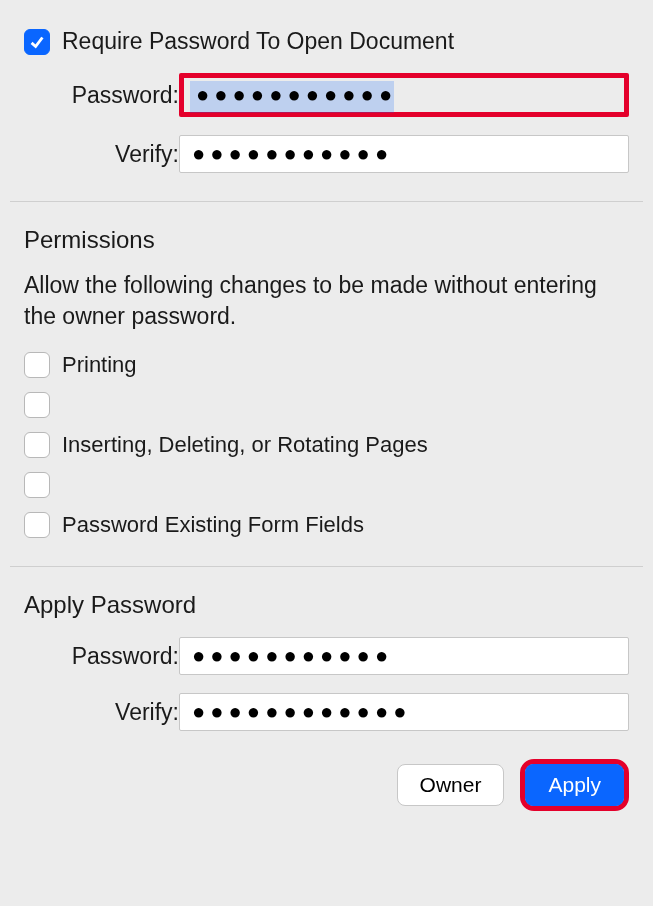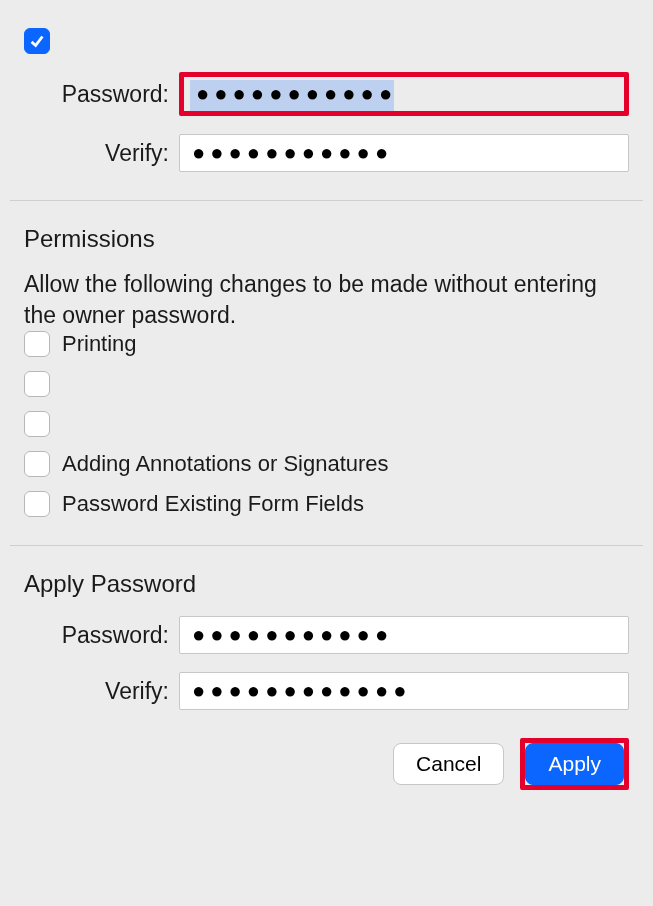--- a/index.html
+++ b/index.html
@@ -45,21 +45,20 @@
       font-size: 23px;
     }
     .field-row {
       display: flex;
       align-items: center;
       margin-top: 18px;
     }
     .field-label {
       width: 155px;
       text-align: right;
-      padding-right: 10px;
       font-size: 23px;
     }
     .text-input {
       width: 100%;
       height: 38px;
       background: #fff;
       border: 1px solid #c7c7c7;
       border-radius: 2px;
       padding: 0 12px;
       font-size: 22px;
@@ -83,20 +82,21 @@
       margin: 28px -14px 24px -14px;
     }
     h2.section-title {
       font-size: 24px;
       font-weight: 400;
       margin-bottom: 16px;
     }
     .section-desc {
       font-size: 23px;
       line-height: 1.35;
+      margin-bottom: 20px;
     }
     .perm-row {
       display: flex;
       align-items: center;
       margin-bottom: 14px;
     }
     .button-bar {
       display: flex;
       justify-content: flex-end;
       gap: 16px;
@@ -115,39 +115,40 @@
       justify-content: center;
     }
     .btn.primary {
       background: #0a66ff;
       border-color: #0a66ff;
       color: #fff;
       font-weight: 500;
     }
     .apply-wrap {
       border: 5px solid #e4002b;
-      border-radius: 2px;
+      border-radius: 14px;
       display: inline-flex;
     }
     .input-highlight-wrap {
       border: 5px solid #e4002b;
       border-radius: 2px;
       flex: 1;
       position: relative;
     }
   </style>
 </head>
 <body>
 
 <div class="row">
   <div class="checkbox checked">
     <svg class="checkmark" viewBox="0 0 20 20">
       <polyline points="4,11 8.5,15 16,5"></polyline>
     </svg>
   </div>
+  <span class="checkbox-label">Require Password To Open Document</span>
 </div>
 
 <div class="field-row">
   <div class="field-label">Password:</div>
   <div class="input-highlight-wrap">
     <div class="hilite"></div>
     <input class="text-input" style="position: relative; background: transparent; border: none; height: 34px;" type="text" value="●●●●●●●●●●●">
   </div>
 </div>
 
@@ -163,24 +164,24 @@
 
 <div class="perm-row">
   <div class="checkbox"></div>
   <span>Printing</span>
 </div>
 <div class="perm-row">
   <div class="checkbox"></div>
 </div>
 <div class="perm-row">
   <div class="checkbox"></div>
-</div>
-<div class="perm-row">
-  <div class="checkbox"></div>
-  <span>Adding Annotations or Signatures</span>
+  <span>Inserting, Deleting, or Rotating Pages</span>
+</div>
+<div class="perm-row">
+  <div class="checkbox"></div>
 </div>
 <div class="perm-row">
   <div class="checkbox"></div>
   <span>Password Existing Form Fields</span>
 </div>
 
 <hr class="divider">
 
 <h2 class="section-title">Apply Password</h2>
 
@@ -188,17 +189,17 @@
   <div class="field-label">Password:</div>
   <input class="text-input" type="text" style="flex: 1 1 0%;" value="●●●●●●●●●●●">
 </div>
 
 <div class="field-row">
   <div class="field-label">Verify:</div>
   <input class="text-input" type="text" style="flex: 1 1 0%;" value="●●●●●●●●●●●●">
 </div>
 
 <div class="button-bar">
-  <button class="btn">Cancel</button>
+  <button class="btn">Owner</button>
   <div class="apply-wrap">
     <button class="btn primary">Apply</button>
   </div>
 </div>
 
 </body></html>

